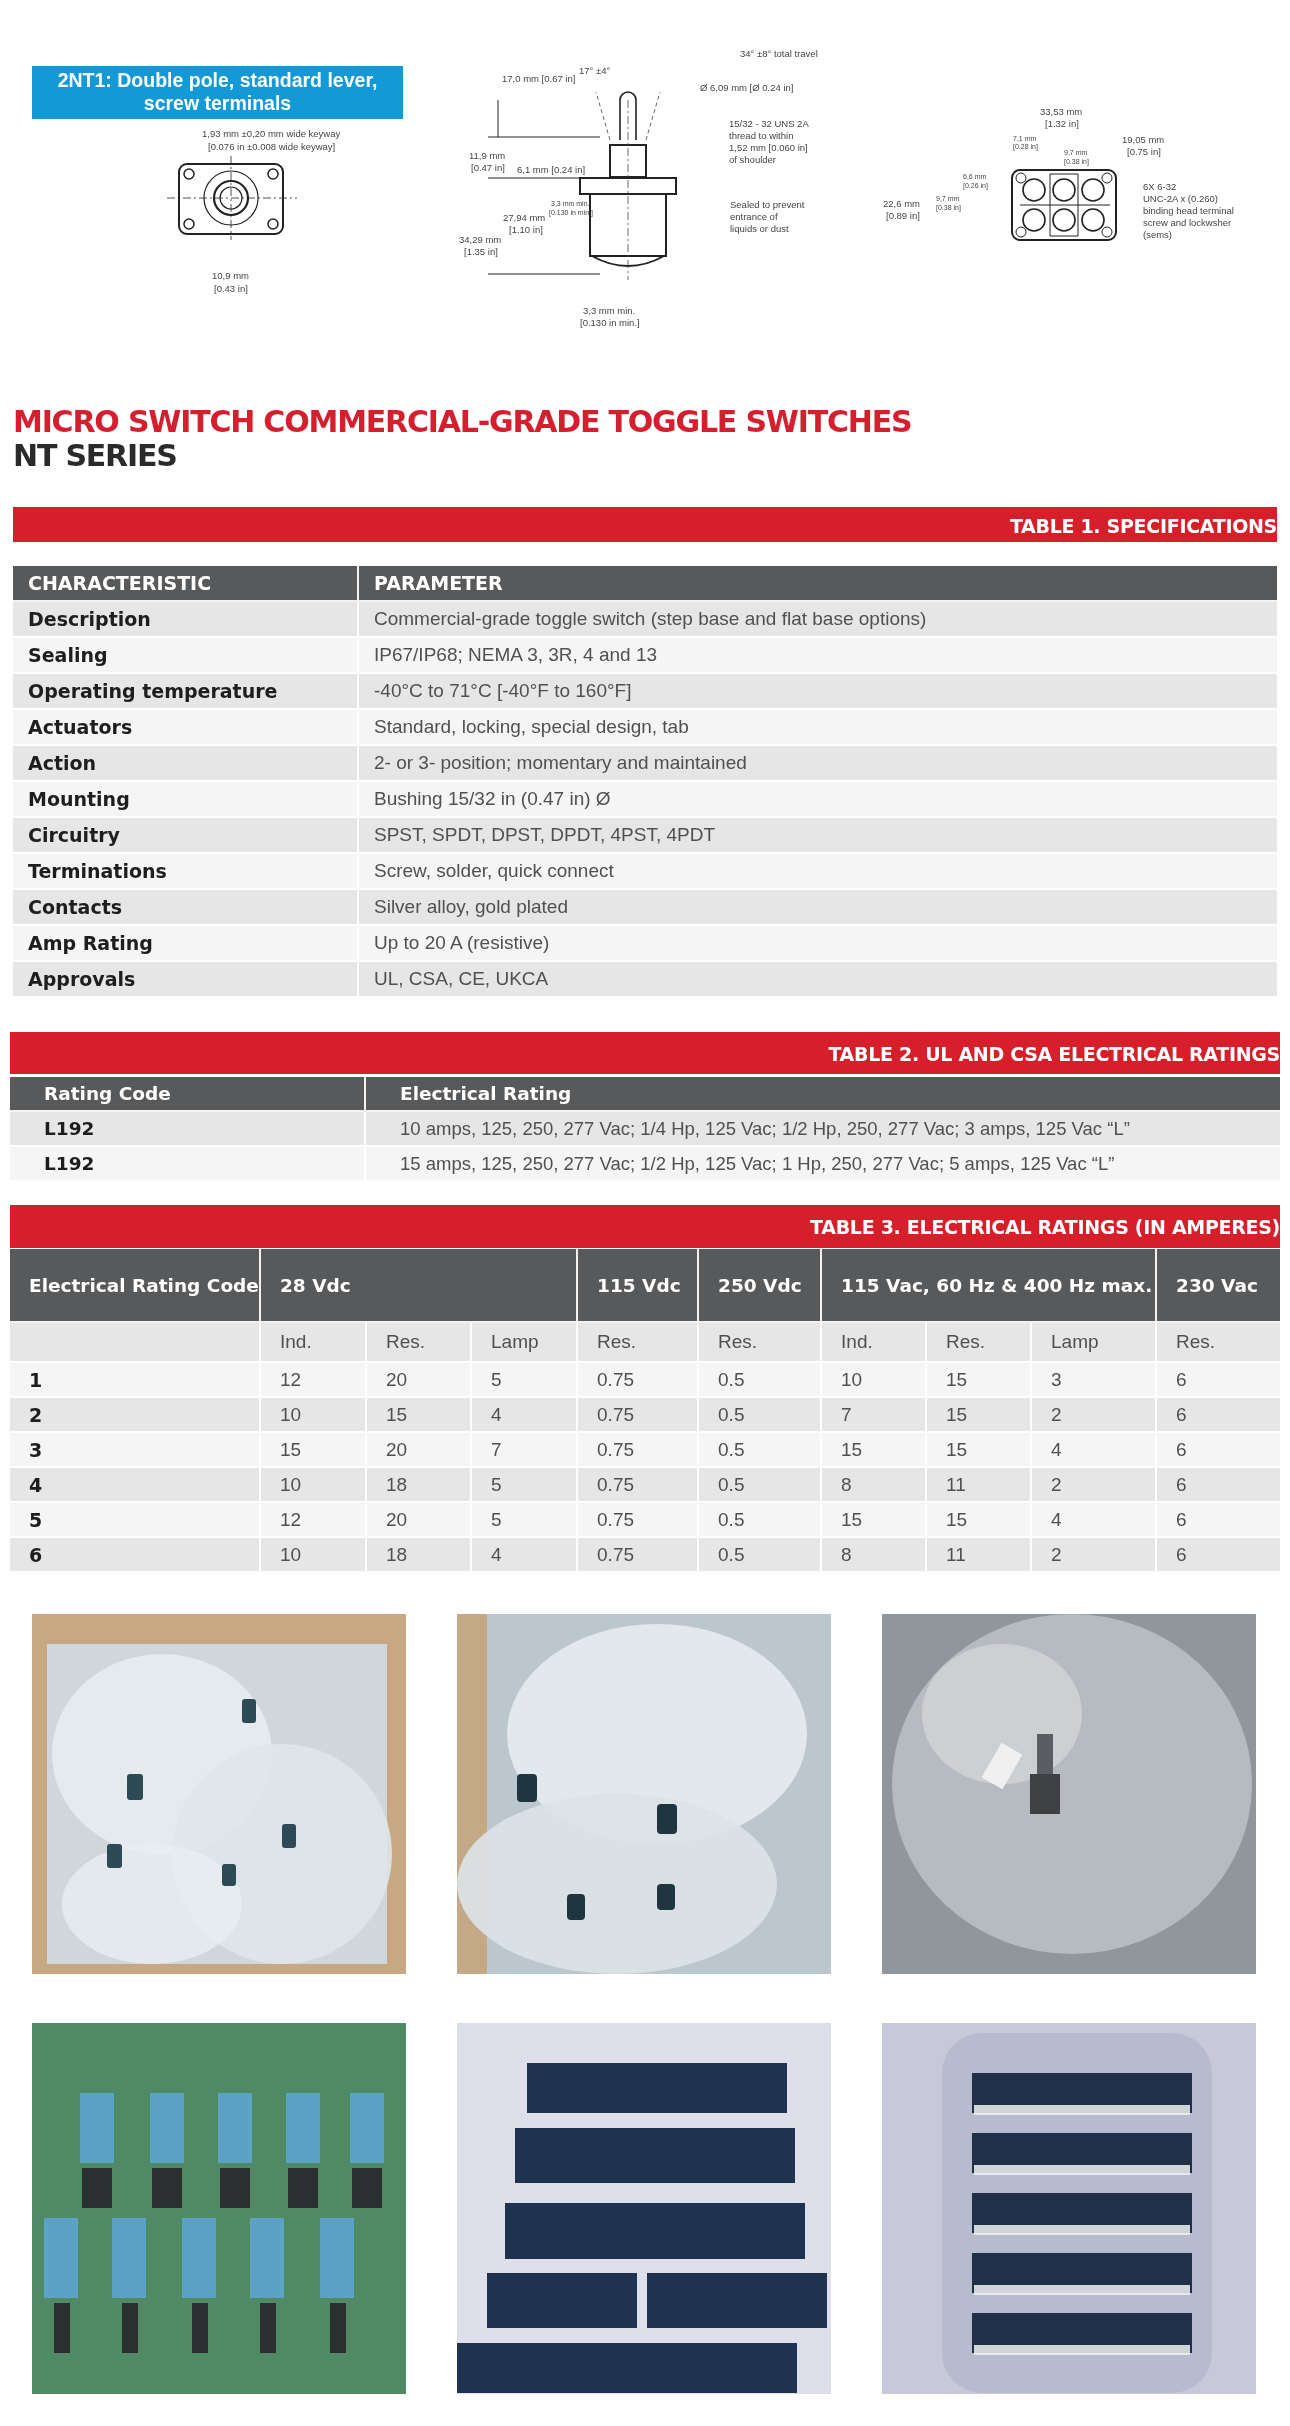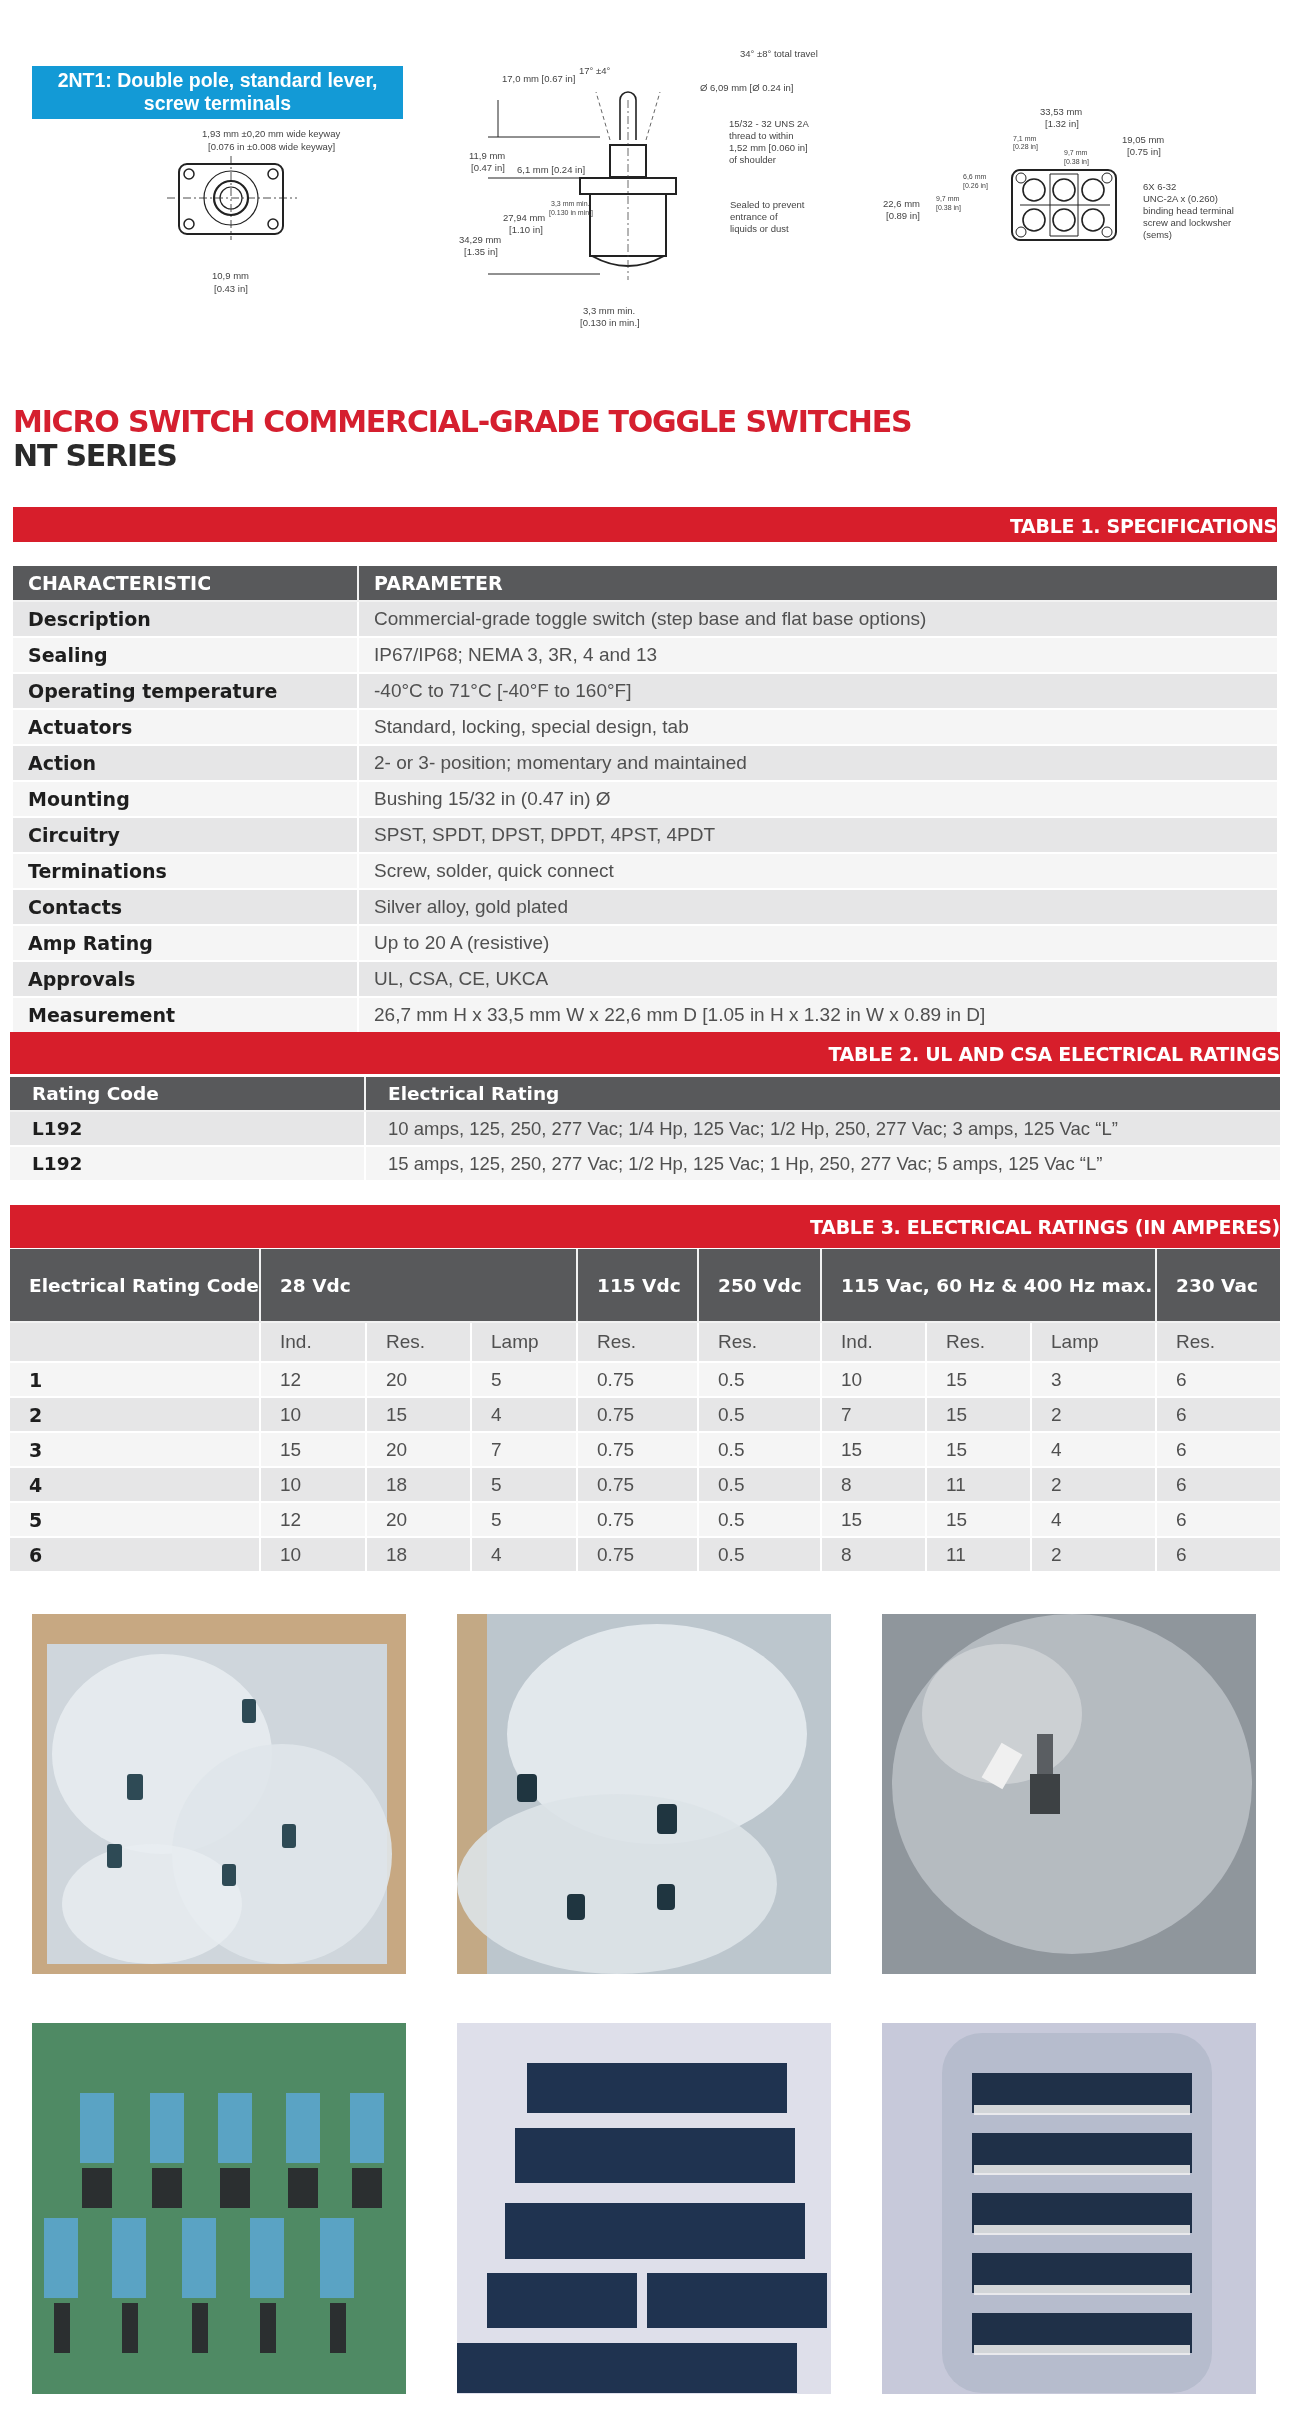--- a/index.html
+++ b/index.html
@@ -27,21 +27,21 @@
   tr.odd td { background:#e6e6e7; }
   tr.even td { background:#f5f5f5; }
   td.key { font-family:"DejaVu Sans", sans-serif; font-weight:bold; color:#1e1e1e; }
   td.val { font-family:"Liberation Sans", sans-serif; color:#505050; }
 
   #t1 { left:13px; top:566px; width:1264px; }
   #t1 th, #t1 td { height:34px; font-size:19px; padding-left:15px; }
   #t1 td.val { font-size:19px; }
 
   #t2 { left:10px; top:1077px; width:1270px; }
-  #t2 th, #t2 td { height:33px; font-size:18.5px; padding-left:22px; }
+  #t2 th, #t2 td { height:33px; font-size:18.5px; padding-left:34px; }
 
   #t3 { left:10px; top:1249px; width:1270px; }
   #t3 th { height:72px; font-size:18.5px; padding-left:19px; }
   #t3 td { height:33px; font-size:19px; padding-left:19px; }
   #t3 td.key { font-size:19px; }
   #t3 tr.sub td { background:#e6e6e7; height:38px; color:#505050; }
 
   
   .photo { position:absolute; width:374px; overflow:hidden; }
   .photo svg { width:100%; height:100%; display:block; }
@@ -203,24 +203,20 @@
         <td class="val">Silver alloy, gold plated</td>
       </tr>
     <tr class="even">
         <td class="key">Amp Rating</td>
         <td class="val">Up to 20 A (resistive)</td>
       </tr>
     <tr class="odd">
         <td class="key">Approvals</td>
         <td class="val">UL, CSA, CE, UKCA</td>
       </tr>
-    <tr class="even">
-        <td class="key">Measurement</td>
-        <td class="val">26,7 mm H  x 33,5 mm W x 22,6 mm D [1.05 in H x 1.32 in W x 0.89 in D]</td>
-      </tr>
   </tbody>
 </table>
 
 <div class="abs tbl-title" style="left:10px;top:1032px;width:1270px;height:42px;line-height:44px">TABLE 2. UL AND CSA ELECTRICAL RATINGS</div>
 <table id="t2">
   <colgroup>
       <col style="width:355px">
       <col>
     </colgroup>
   <thead>

